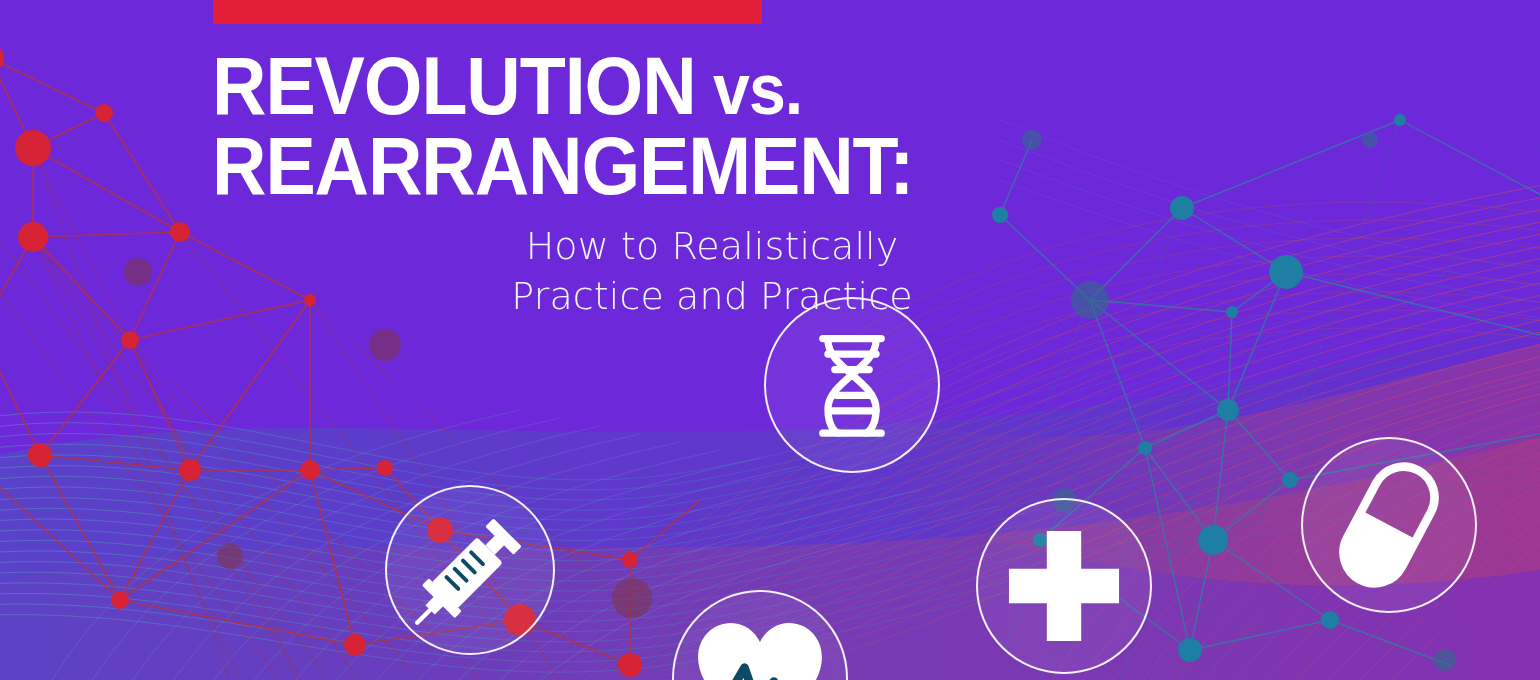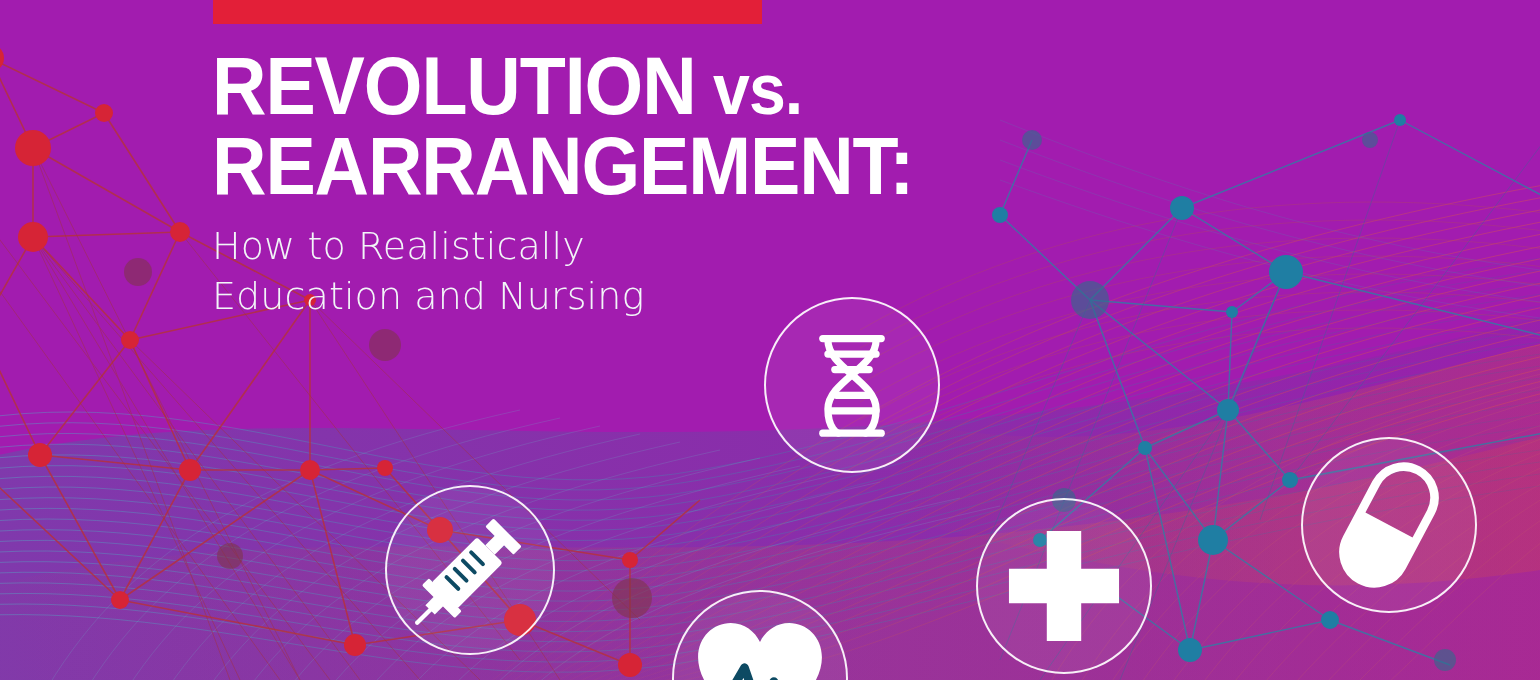--- a/index.html
+++ b/index.html
@@ -62,20 +62,21 @@
     letter-spacing: -1px;
   }
   #subhead {
     margin: 16px 0 0 0;
     color: #f2f6f8;
     font-family: "DejaVu Sans", sans-serif;
     font-weight: 300;
     font-size: 38px;
     line-height: 1.32;
     letter-spacing: 0.1px;
+    text-align: center;
   }
   #subhead .sub-line { display: block; }
 
   
   .icon-badge {
     position: absolute;
     border-radius: 50%;
     border: 2px solid rgba(255,255,255,0.92);
     background: rgba(255,255,255,0.055);
     z-index: 25;
@@ -84,21 +85,21 @@
   .icon-badge svg {
     position: absolute;
     left: 0; top: 0;
     width: 100%;
     height: 100%;
   }
 </style>
 </head>
 <body>
 
-<div id="stage" style="background: #a21caf;">
+<div id="stage" style="background: #6d28d9;">
 
   <svg class="layer" viewBox="0 0 1540 680" preserveAspectRatio="none" style="z-index:5">
     <defs>
       <linearGradient id="blueWaveGrad" x1="0" y1="0" x2="1" y2="0">
         <stop offset="0%" stop-color="#5ba3c4" stop-opacity="0.55"></stop>
         <stop offset="45%" stop-color="#3e8cb0" stop-opacity="0.42"></stop>
         <stop offset="100%" stop-color="#2b6e91" stop-opacity="0.18"></stop>
       </linearGradient>
       <linearGradient id="redWaveGrad" x1="0" y1="0" x2="1" y2="0">
         <stop offset="0%" stop-color="#c25566" stop-opacity="0.10"></stop>
@@ -364,21 +365,21 @@
 
   <div id="accent-bar" style="background: rgb(227, 31, 56);"></div>
 
   <div id="text-block">
     <h1 id="headline" style="color: rgb(255, 255, 255);">
         <span class="hl-line"><span>REVOLUTION</span><span class="vs"> vs.</span></span>
         <span class="hl-line">REARRANGEMENT:</span>
       </h1>
     <p id="subhead">
       <span class="sub-line">How to Realistically</span>
-      <span class="sub-line">Education and Nursing</span>
+      <span class="sub-line">Practice and Practice</span>
     </p>
   </div>
 
   <div class="icon-badge" id="badge-dna" title="DNA double helix" style="left: 764px; top: 297px; width: 176px; height: 176px;">
     <svg viewBox="0 0 100 100">
       <g stroke="#ffffff" stroke-width="4.2" fill="none" stroke-linecap="round">
         <path d="M 36,24 C 36,40 64,48 64,64 C 64,76 58,78 58,78"></path>
         <path d="M 64,24 C 64,40 36,48 36,64 C 36,76 42,78 42,78"></path>
         <line x1="33" y1="23" x2="67" y2="23"></line>
         <line x1="36" y1="32" x2="64" y2="32"></line>

